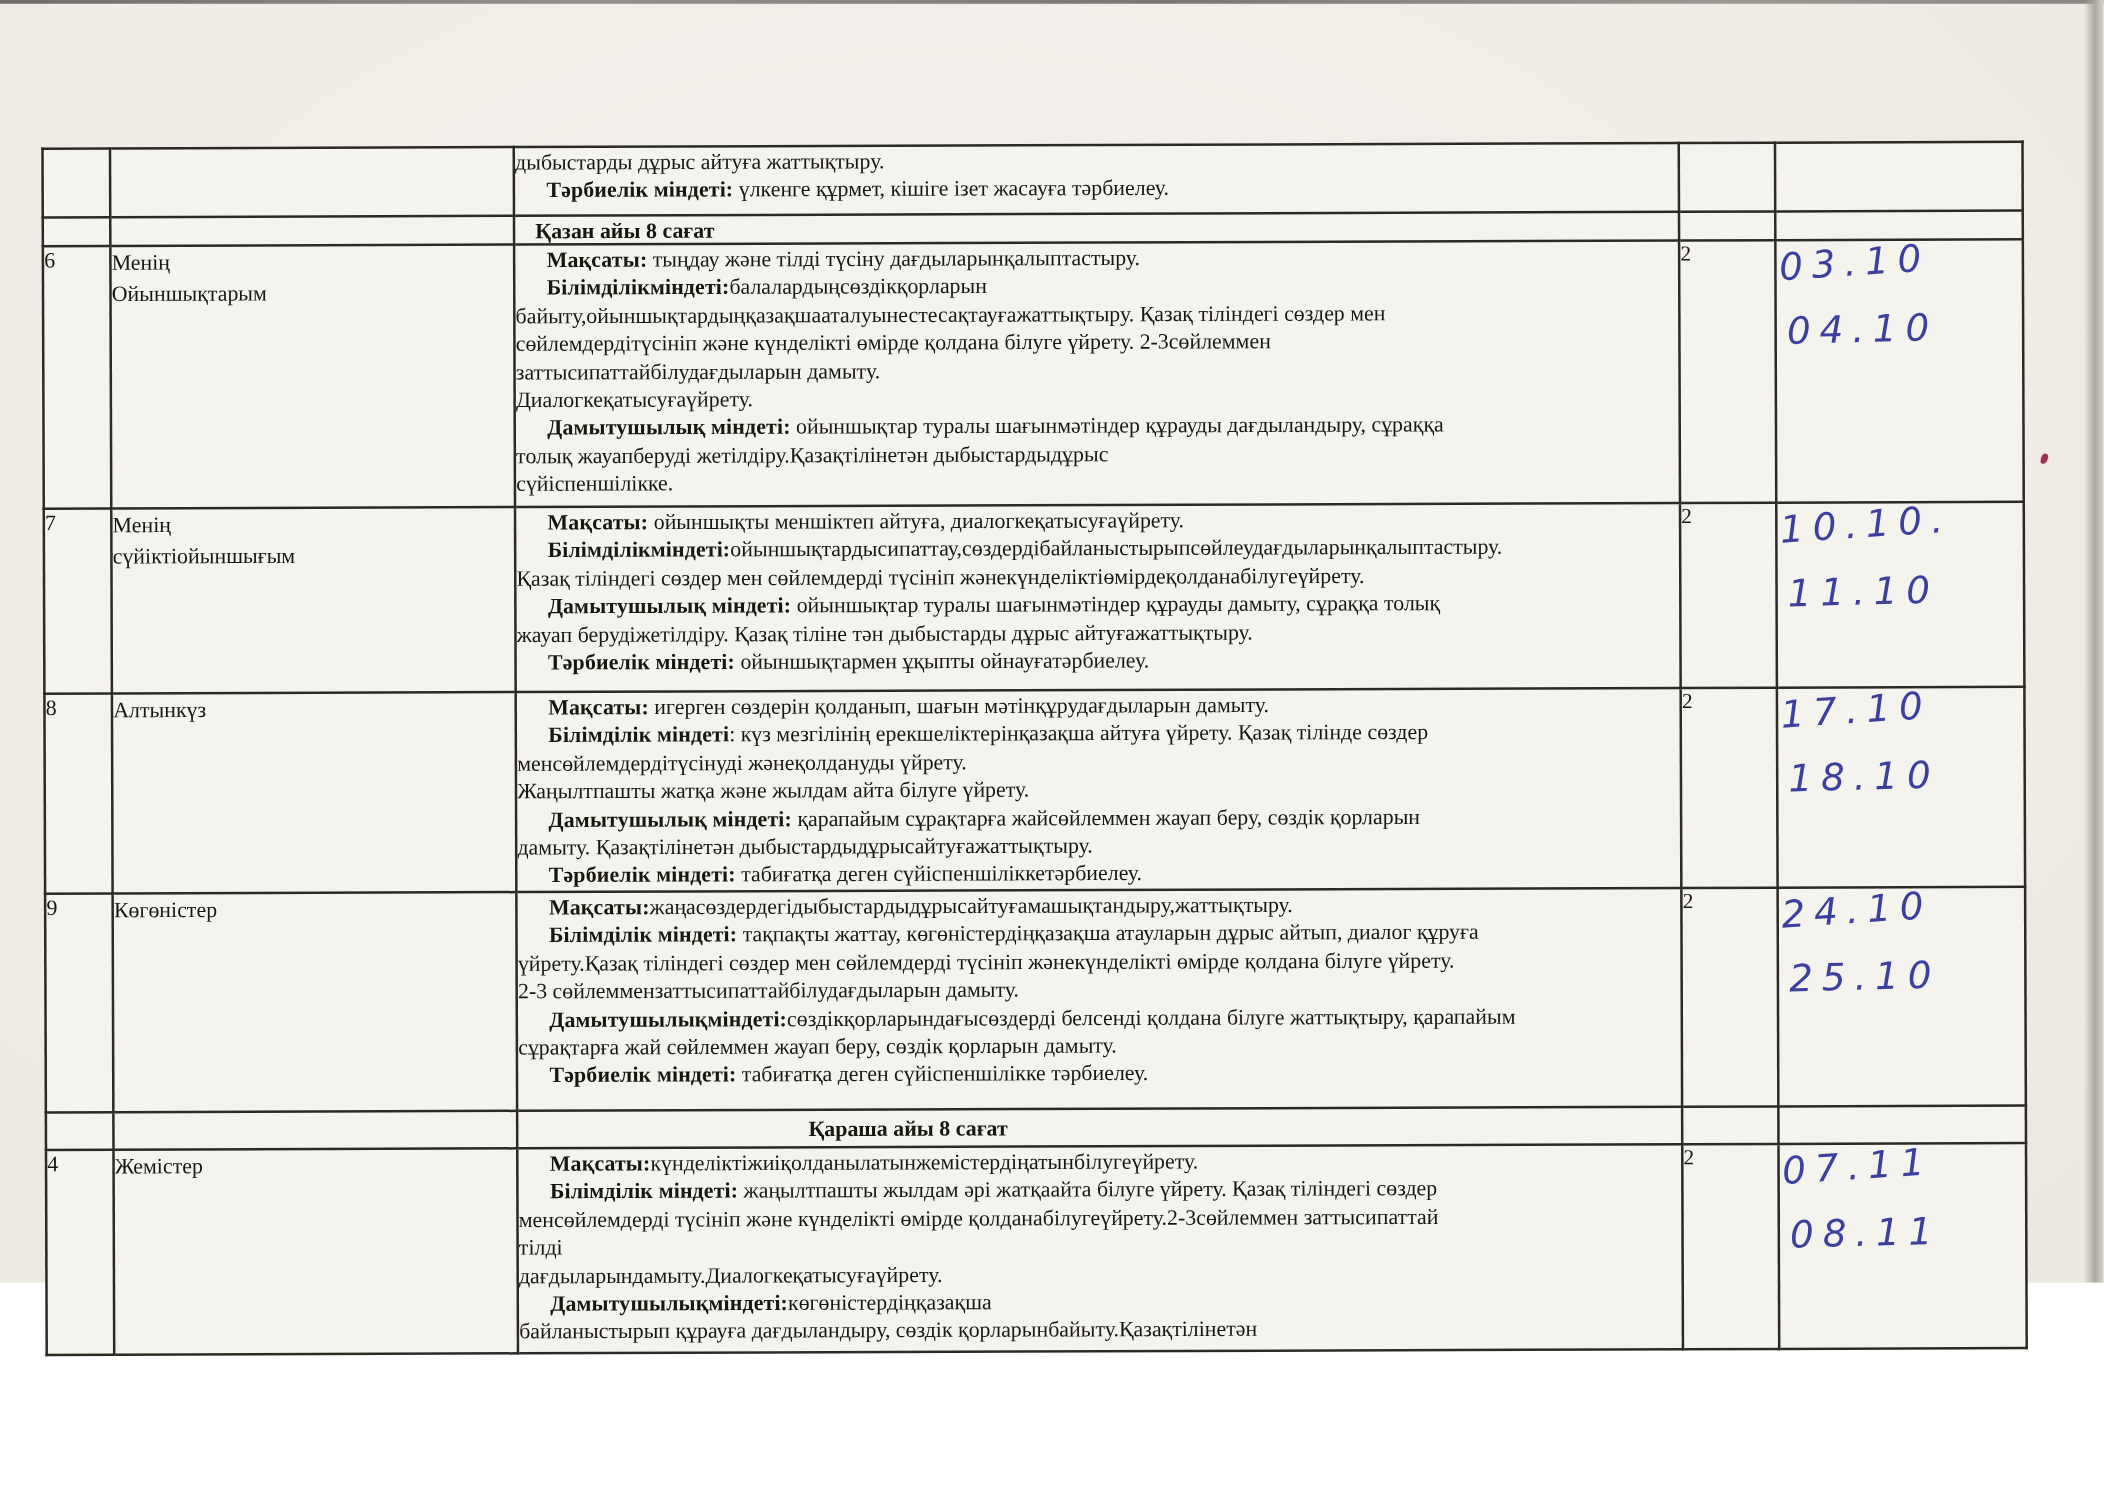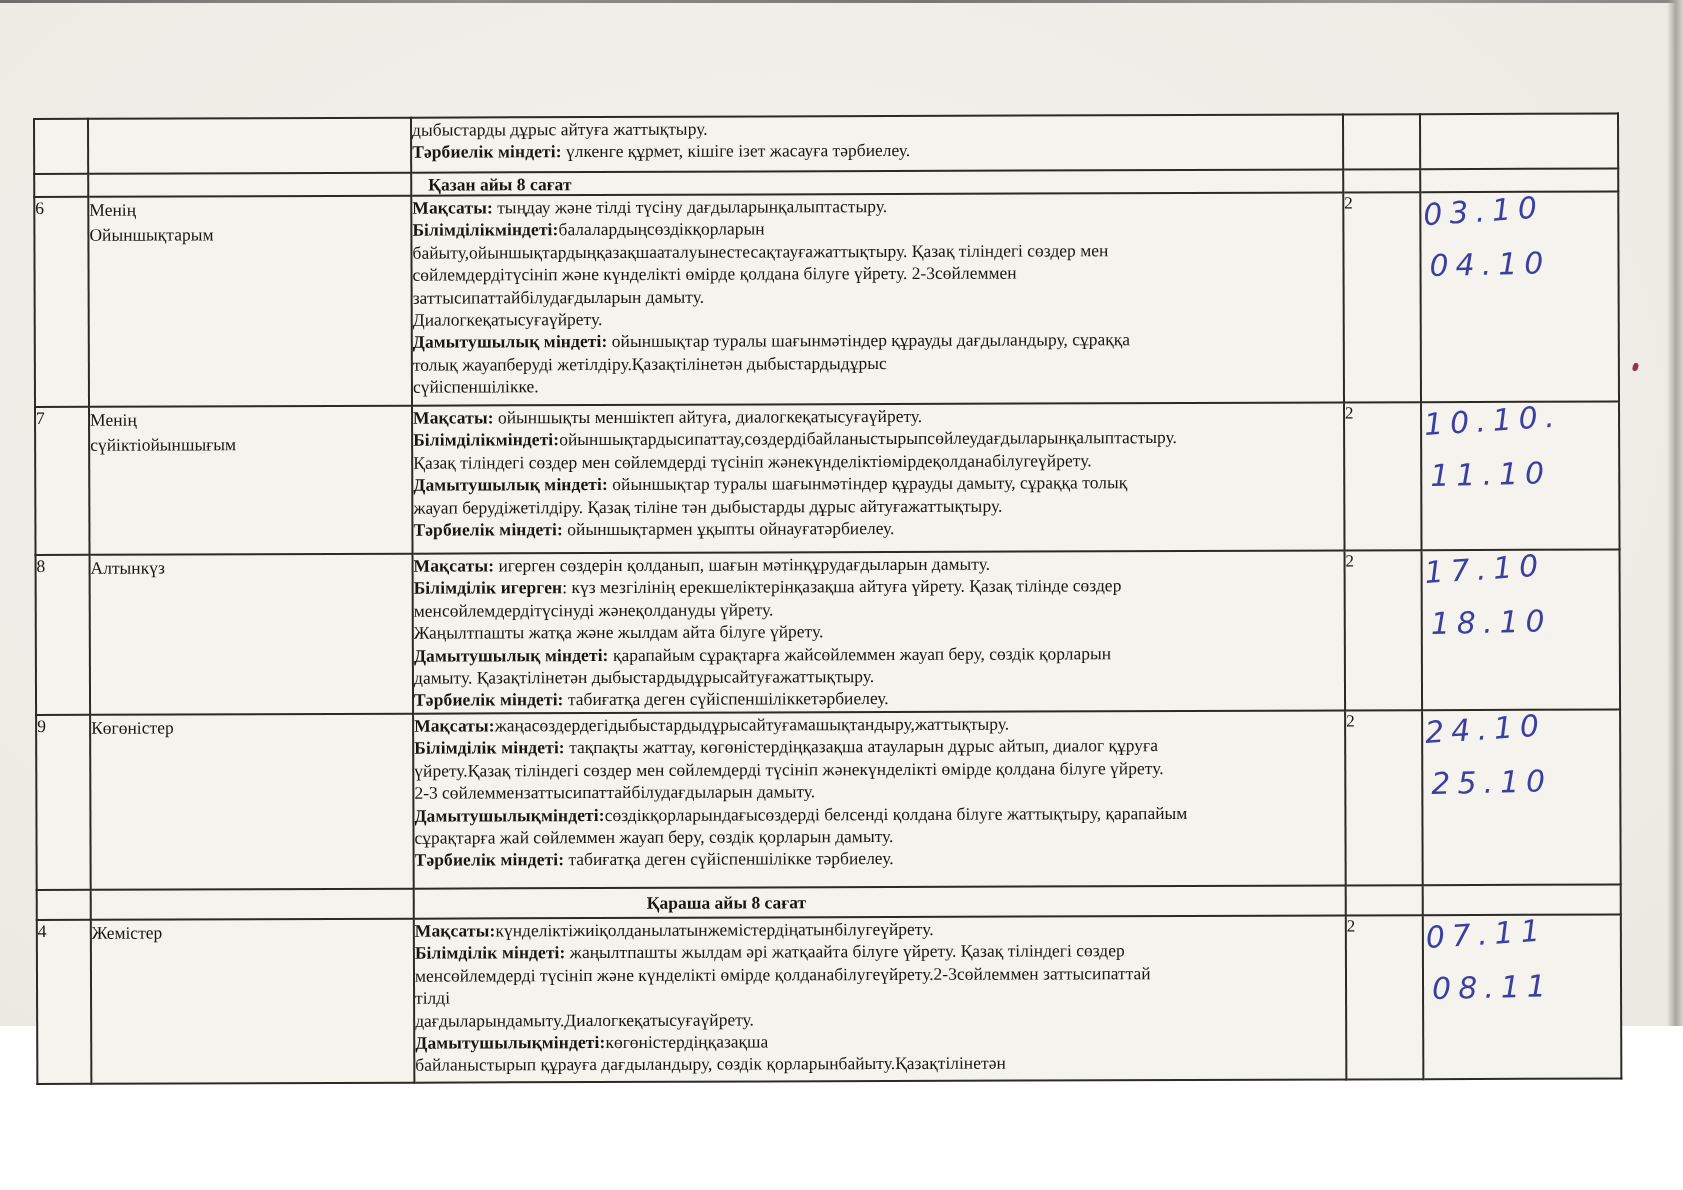--- a/index.html
+++ b/index.html
@@ -37,21 +37,21 @@
     border:2px solid #2b2a25;
     vertical-align:top;padding:0;overflow:hidden;
     background:#f5f3ee;
   }
   td.c1{font-size:17.5px;padding:5px 0 0 8px;}
   td.c2{font-size:17.5px;line-height:25px;padding:8px 0 0 24px;white-space:pre-line;}
   td.c3{padding:3px 6px 0 16px;}
   td.c4{font-size:17px;padding:3px 0 0 10px;}
   td.c5{padding:10px 0 0 20px;}
   .line{font-size:17.5px;line-height:22.4px;white-space:nowrap;}
-  .line b{font-weight:bold;letter-spacing:.1px;}
+  .line b{font-weight:bold;letter-spacing:.1px;padding-left:25px;}
   .month{font-weight:bold;font-size:17.5px;line-height:20px;}
   .m-left{padding:1px 0 0 16px;}
   .m-center{padding:4px 0 0 0;width:fit-content;margin-left:232px;}
   .hand{
     font-family:"DejaVu Sans",sans-serif;
     font-style:italic;font-weight:400;
     font-size:30px;letter-spacing:7px;
     transform:rotate(-3.5deg);transform-origin:left center;
     margin:4px 0 16px 2px;white-space:nowrap;
   }
@@ -132,21 +132,21 @@
           <td class="c5">
             <div class="hand d0" style="color: rgb(60, 63, 158);">10.10.</div>
             <div class="hand d1" style="color: rgb(60, 63, 158);">11.10</div>
           </td>
         </tr>
         <tr style="height: 160px;">
           <td class="c1">8</td>
           <td class="c2">Алтынкүз</td>
           <td class="c3">
             <div class="line"><b>Мақсаты:</b><span> игерген сөздерін қолданып, шағын мәтінқұрудағдыларын дамыту.</span></div>
-            <div class="line"><b>Білімділік игерген</b><span>: күз мезгілінің ерекшеліктерінқазақша айтуға үйрету. Қазақ тілінде сөздер</span></div>
+            <div class="line"><b>Білімділік міндеті</b><span>: күз мезгілінің ерекшеліктерінқазақша айтуға үйрету. Қазақ тілінде сөздер</span></div>
             <div class="line"><span>менсөйлемдердітүсінуді жәнеқолдануды үйрету.</span></div>
             <div class="line"><span>Жаңылтпашты жатқа және жылдам айта білуге үйрету.</span></div>
             <div class="line"><b>Дамытушылық міндеті:</b><span> қарапайым сұрақтарға жайсөйлеммен жауап беру, сөздік қорларын</span></div>
             <div class="line"><span>дамыту. Қазақтілінетән дыбыстардыдұрысайтуғажаттықтыру.</span></div>
             <div class="line"><b>Тәрбиелік міндеті:</b><span> табиғатқа деген сүйіспеншіліккетәрбиелеу.</span></div>
           </td>
           <td class="c4">2</td>
           <td class="c5">
             <div class="hand d0" style="color: rgb(60, 63, 158);">17.10</div>
             <div class="hand d1" style="color: rgb(60, 63, 158);">18.10</div>

